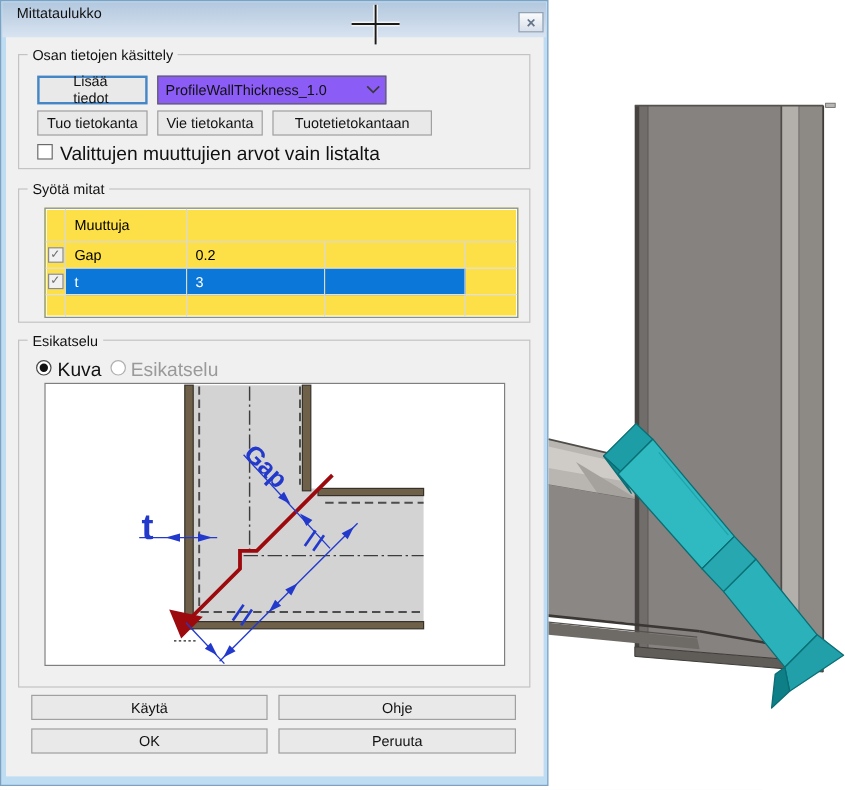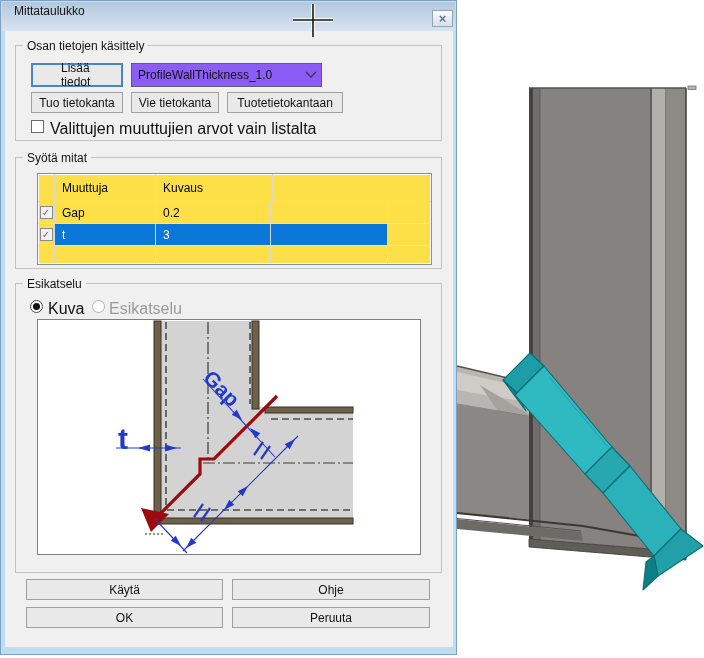--- a/index.html
+++ b/index.html
@@ -86,34 +86,33 @@
       <svg width="12" height="8" viewBox="0 0 12 8">
         <polyline points="1,1 6,6 11,1" fill="none" stroke="#3a3a3a" stroke-width="1.4"></polyline>
       </svg>
     </div>
     <div class="btn" style="left:30px;top:91px;width:92px;height:21px;">
       <span>Tuo tietokanta</span>
     </div>
     <div class="btn" style="left:130px;top:91px;width:88px;height:21px;">
       <span>Vie tietokanta</span>
     </div>
-    <div class="btn" style="left:226px;top:91px;width:116px;height:21px;align-items:center;">
+    <div class="btn" style="left:226px;top:91px;width:133px;height:21px;align-items:center;">
       <span>Tuotetietokantaan</span>
     </div>
     <div class="cb" style="left:30px;top:119px;"></div>
     <span class="lbl" style="left:49px;top:119px;">Valittujen muuttujien arvot vain listalta</span>
 
     <div class="group" style="left:14px;top:156px;width:427px;height:112px;"></div>
     <span class="group-label" style="left:22px;top:150px;">Syötä mitat</span>
 
     <div class="tbl">
       <div class="trow head">
         <div class="tc c0"></div>
         <div class="tc c1">Muuttuja</div>
-        <div class="tc c3">Kuvaus</div>
         <div class="tc c4"></div>
       </div>
       <div class="trow body">
         <div class="tc c0">
             <span class="tcb">✓</span>
           </div>
         <div class="tc c1">Gap</div>
         <div class="tc c2">0.2</div>
         <div class="tc c3"></div>
         <div class="tc c4"></div>

